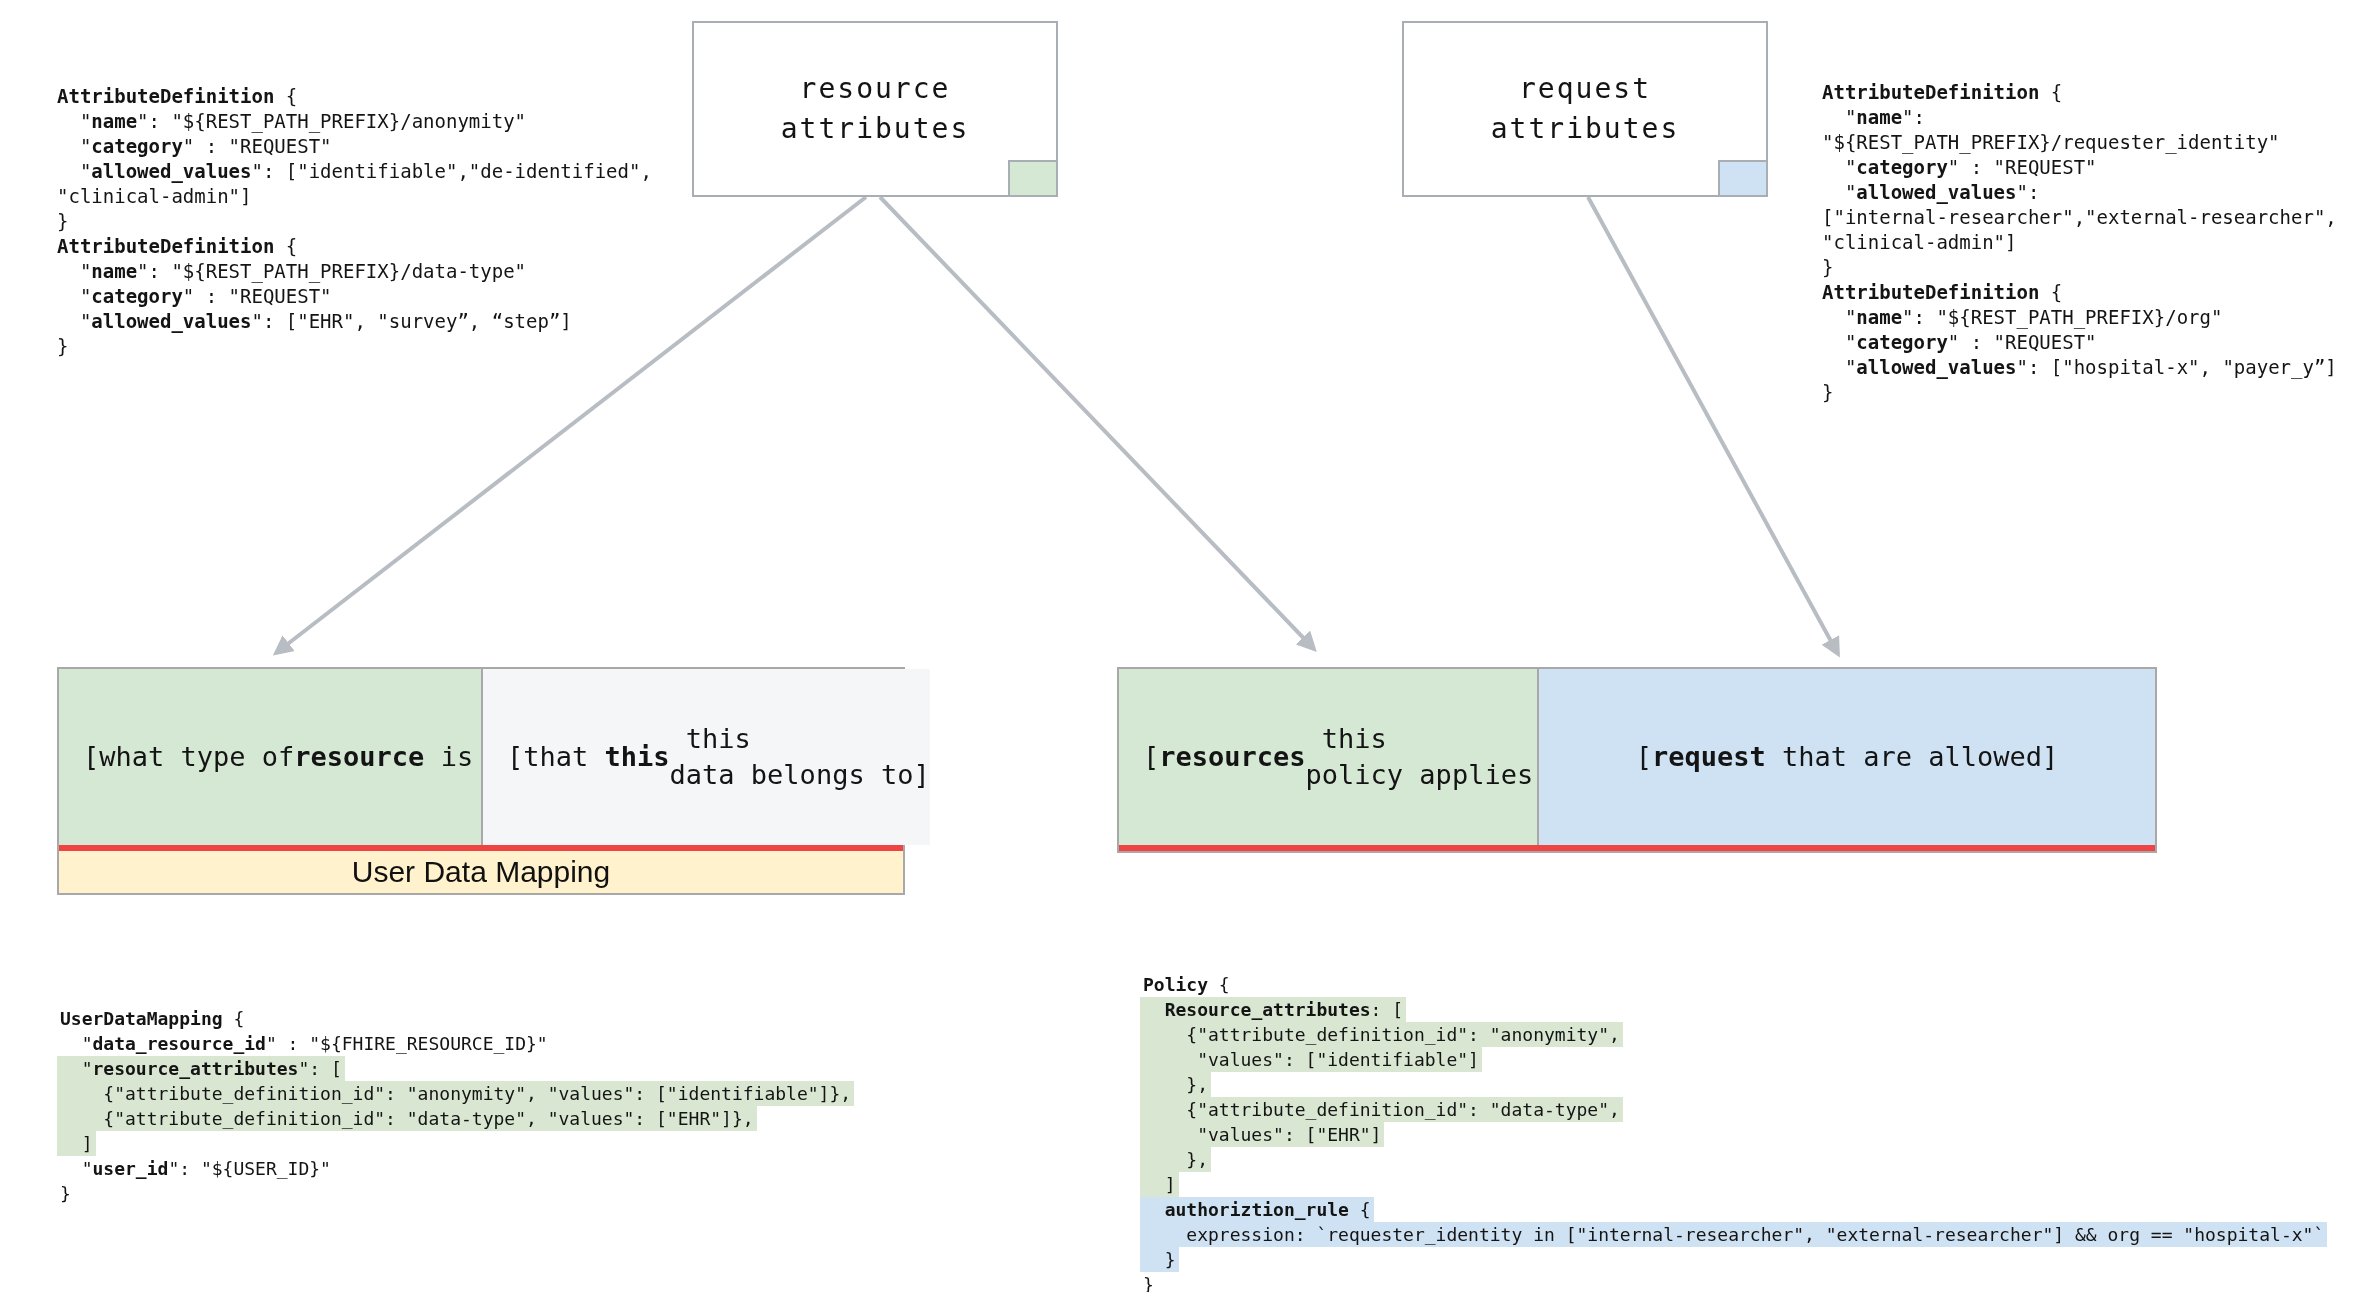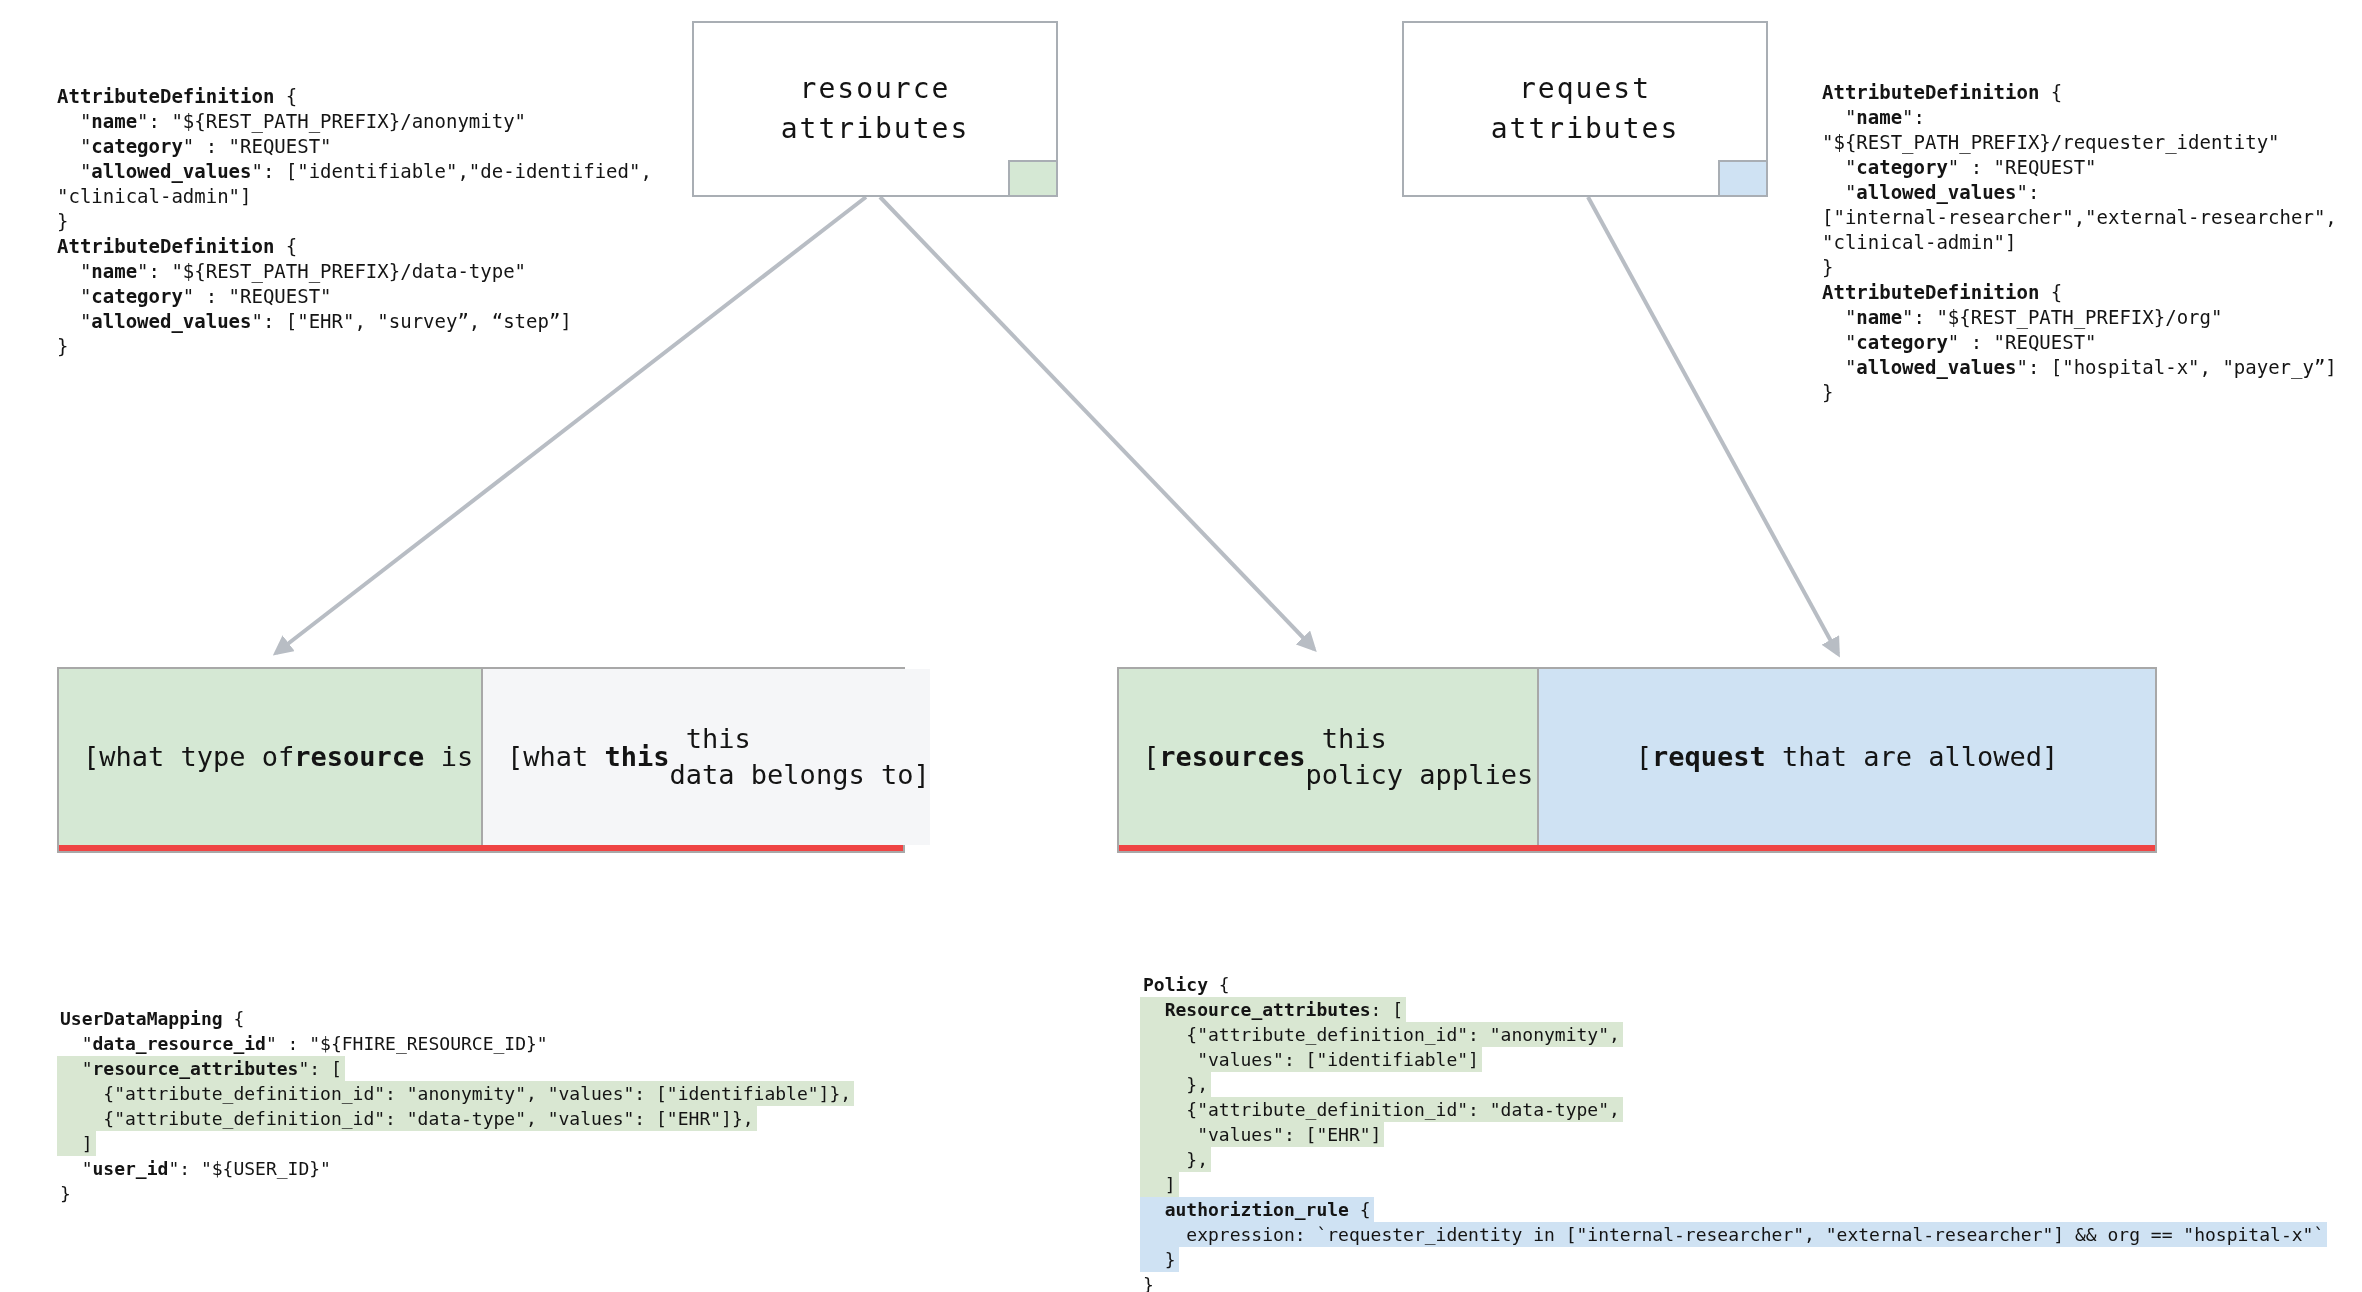--- a/index.html
+++ b/index.html
@@ -68,23 +68,24 @@
   <div class="node" style="left:1402px;top:21px;">
     <span class="node-label">request
 attributes</span>
     <span class="chip blue"></span>
   </div>
 
   <div class="compound" style="left:57px;top:667px;width:844px;">
     <div class="cells">
       <div class="cell pad bg-green cell-divider" style="width:398px;"><span>[what type of
 </span><span class="bold">resource</span><span> is this]</span></div>
-      <div class="cell pad bg-white" style="flex:1;"><span>[what </span><span class="bold">this</span><span> this
+      <div class="cell pad bg-white" style="flex:1;"><span>[that </span><span class="bold">this</span><span> this
 data belongs to]</span></div>
     </div>
+    <div class="titlebar">User Data Mapping</div>
   </div>
 
   <div class="compound" style="left:1117px;top:667px;width:1036px;">
     <div class="cells">
       <div class="cell pad bg-green cell-divider" style="width:394px;"><span>[</span><span class="bold">resources</span><span> this
 policy applies to]</span></div>
       <div class="cell center bg-blue" style="flex:1;"><span>[</span><span class="bold">request</span><span> that are allowed]</span></div>
     </div>
   </div>
 

